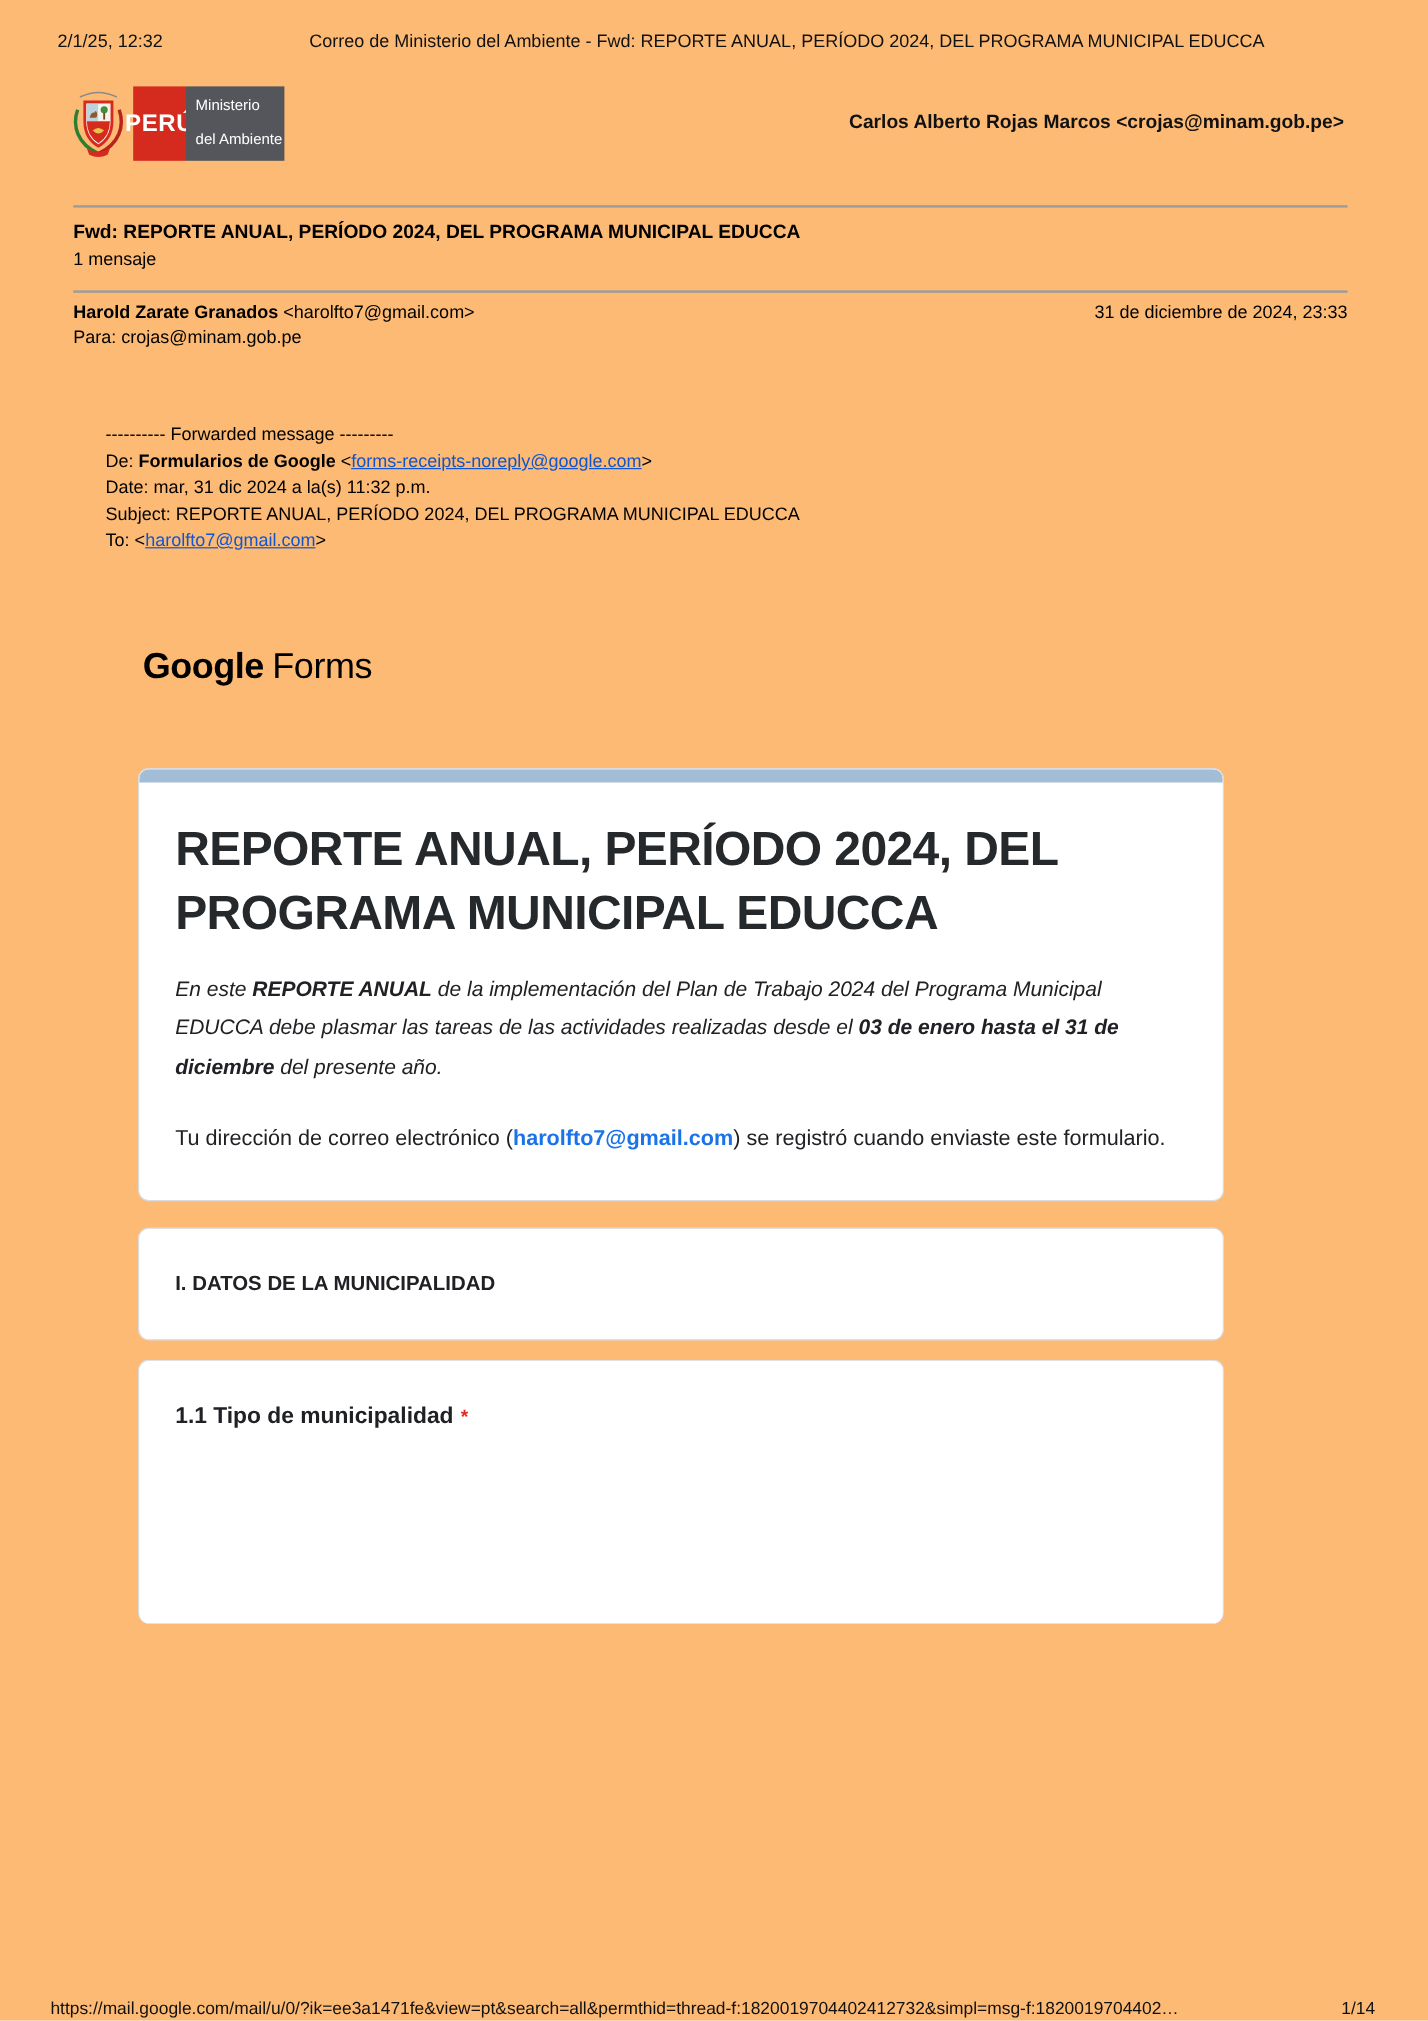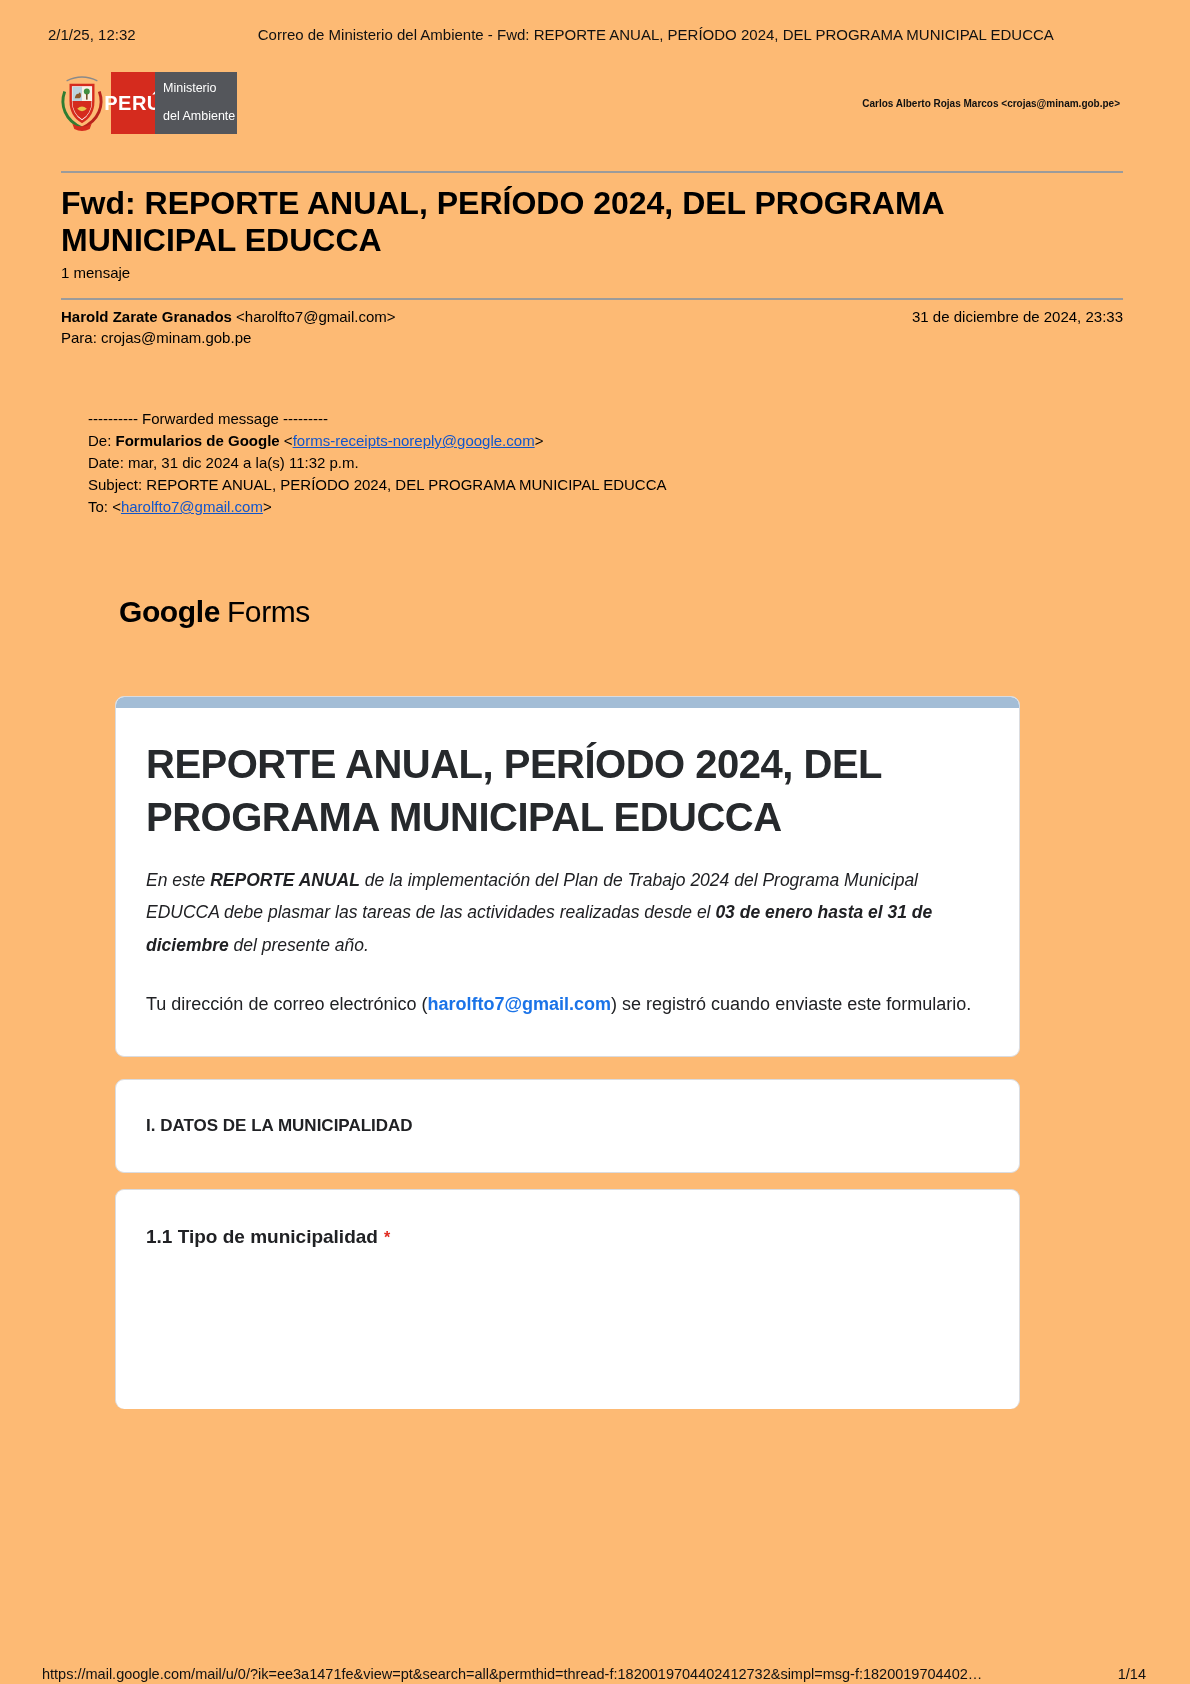--- a/index.html
+++ b/index.html
@@ -25,26 +25,26 @@
   .print-footer{position:absolute;left:42px;right:44px;top:1642px;display:flex;justify-content:space-between;font-size:14.5px;color:#111;margin-top:24px;}
   .print-footer .furl{max-width:1010px;white-space:nowrap;overflow:hidden;}
   
   .brand-row{display:flex;align-items:center;justify-content:space-between;margin:29px 70px 0 57px;}
   .minam-logo{display:flex;align-items:stretch;height:62px;}
   .coat{width:50px;height:62px;margin-right:4px;display:block;}
   .peru-box{width:44px;background:var(--peru-red);color:#fff;display:flex;align-items:center;justify-content:center;
     font-size:20px;font-weight:bold;letter-spacing:.5px;}
   .ministry-box{width:82px;background:var(--ministry-gray);color:#fff;display:flex;flex-direction:column;justify-content:center;
     padding-left:8px;font-size:12.5px;line-height:1.25;gap:12px;}
-  .account-owner{font-size:10px;font-weight:bold;color:#111;margin-left:48px;}
+  .account-owner{font-size:16px;font-weight:bold;color:#111;margin-left:48px;}
   
   .rule{border:none;border-top:2px solid #9b9b9b;margin:37px 67px 0 61px;}
   .rule2{border:none;border-top:2px solid #9b9b9b;margin:17px 67px 0 61px;}
   
-  .thread-subject{margin:12px 67px 0 61px;font-size:32px;font-weight:bold;color:#000;}
+  .thread-subject{margin:12px 67px 0 61px;font-size:16px;font-weight:bold;color:#000;}
   .msg-count{margin:5px 0 0 61px;font-size:15px;}
   .sender-row{margin:8px 67px 0 61px;display:flex;justify-content:space-between;font-size:15px;}
   .sender-row b{font-weight:bold;}
   .recipient{margin:4px 0 0 61px;font-size:15px;}
   
   .fwd{margin:62px 0 0 88px;font-size:15px;line-height:22px;color:#000;}
   a.lnk{color:var(--link-blue);text-decoration:underline;cursor:pointer;}
   
   .gforms{margin:77px 0 0 119px;font-size:30px;color:#000;letter-spacing:-0.4px;}
   .gforms .w1{font-weight:600;}

